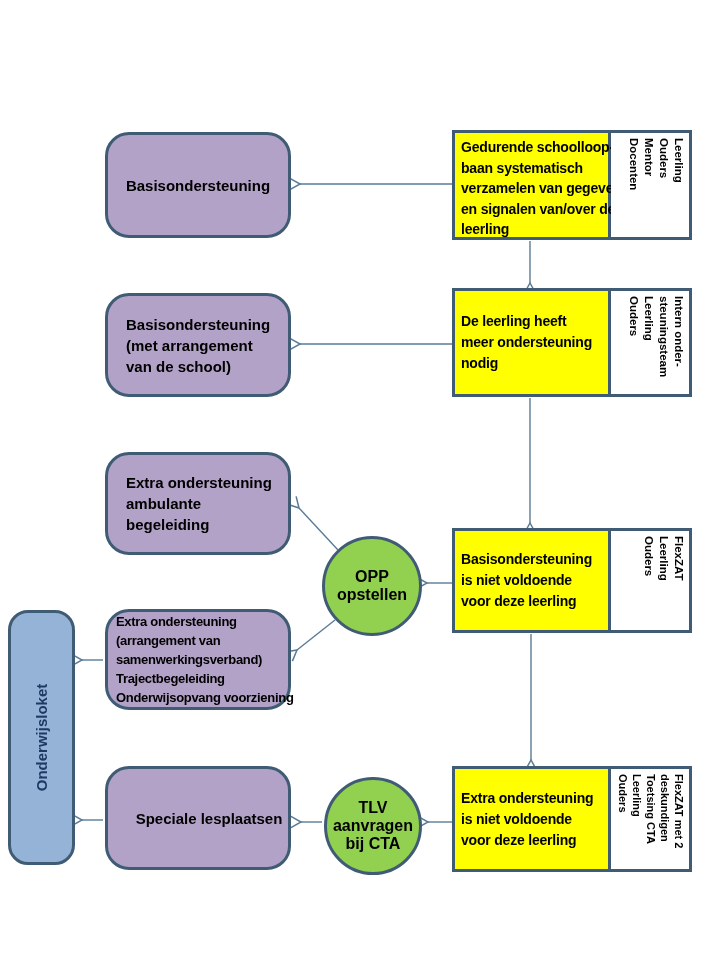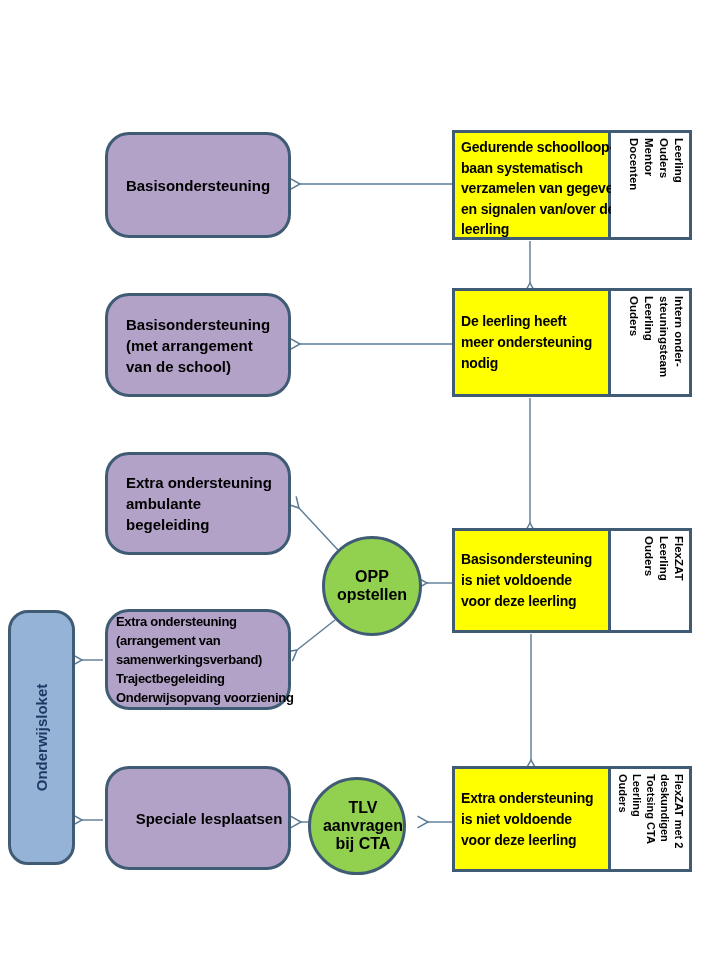--- a/index.html
+++ b/index.html
@@ -151,19 +151,19 @@
 deskundigen
 Toetsing CTA
 Leerling
 Ouders</div>
   </div>
 
   <div class="node action" style="left:322px;top:536px;width:100px;height:100px;">
     <span>OPP
 opstellen</span>
   </div>
-  <div class="node action" style="left:308px;top:777px;width:98px;height:98px;justify-content:flex-end;">
+  <div class="node action" style="left:324px;top:777px;width:98px;height:98px;">
     <span>TLV
 aanvragen
 bij CTA</span>
   </div>
 
 </div>
 
 </body></html>

